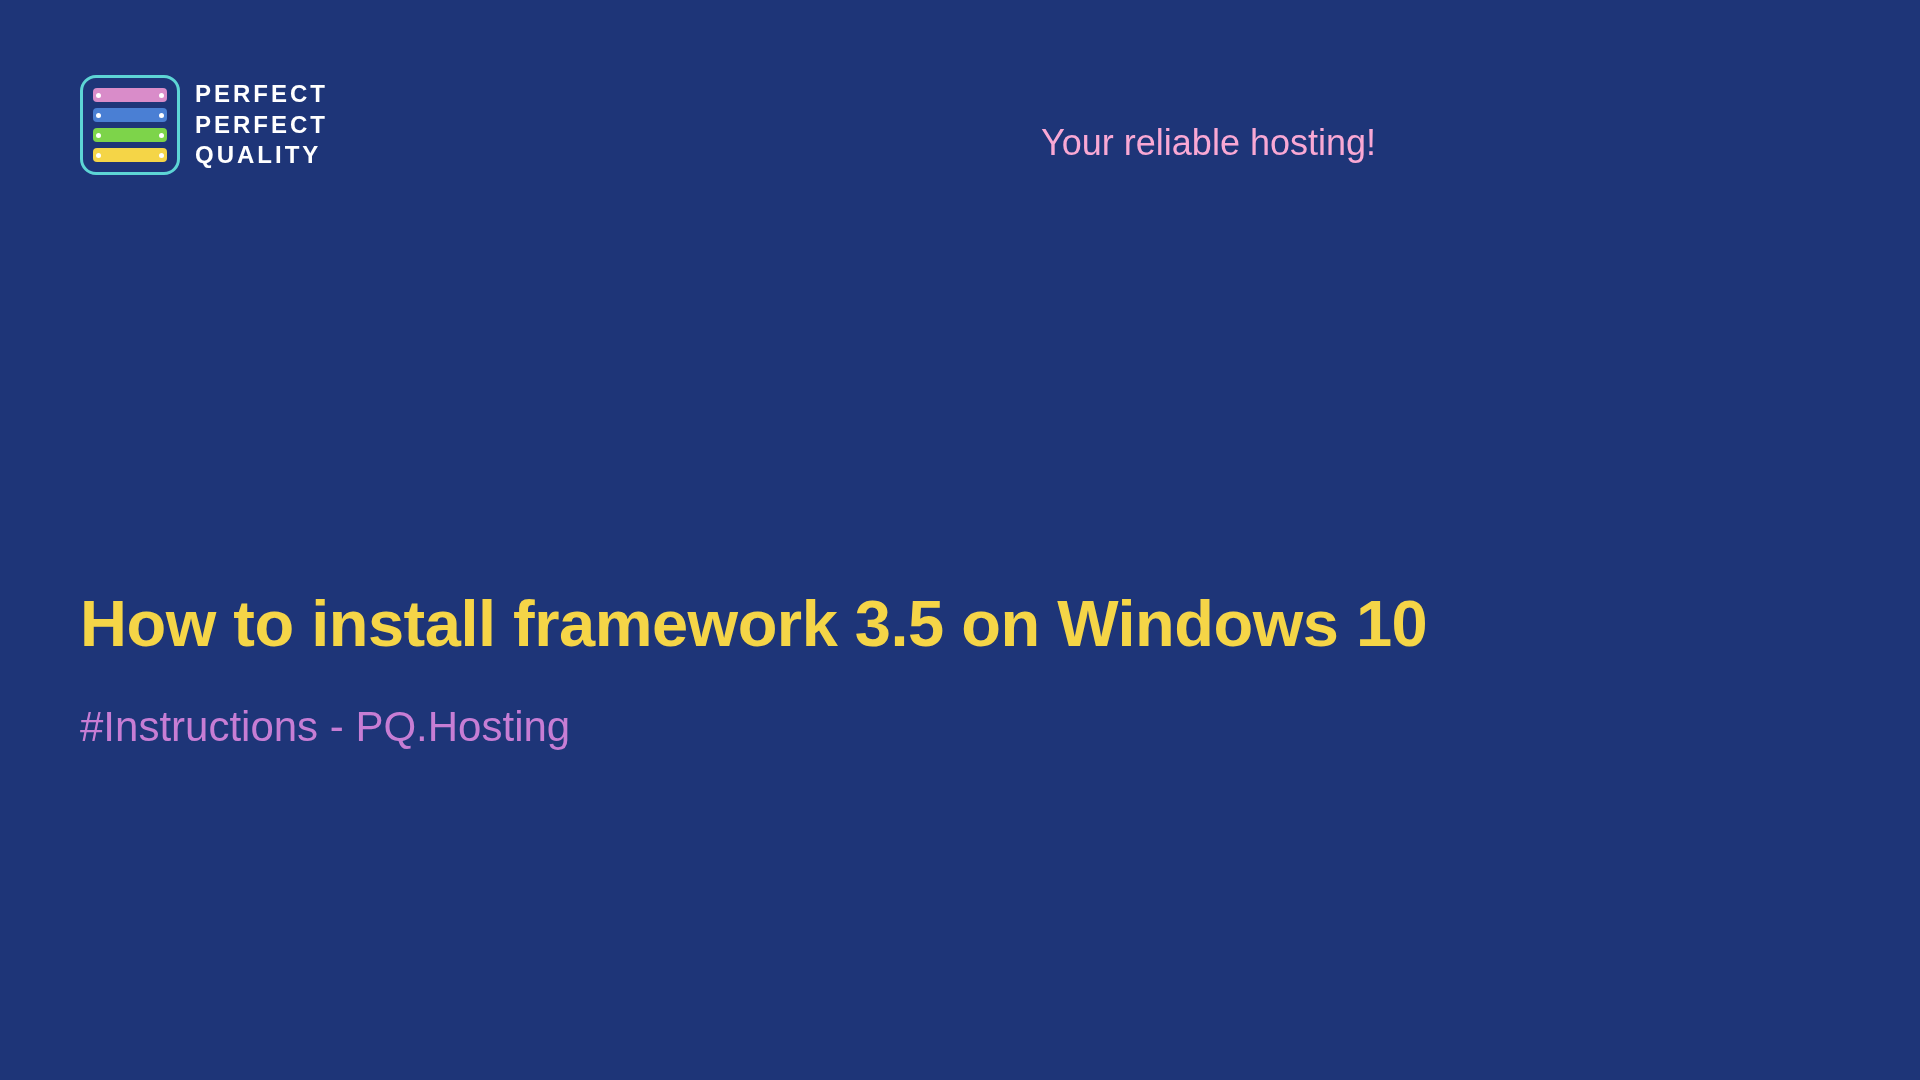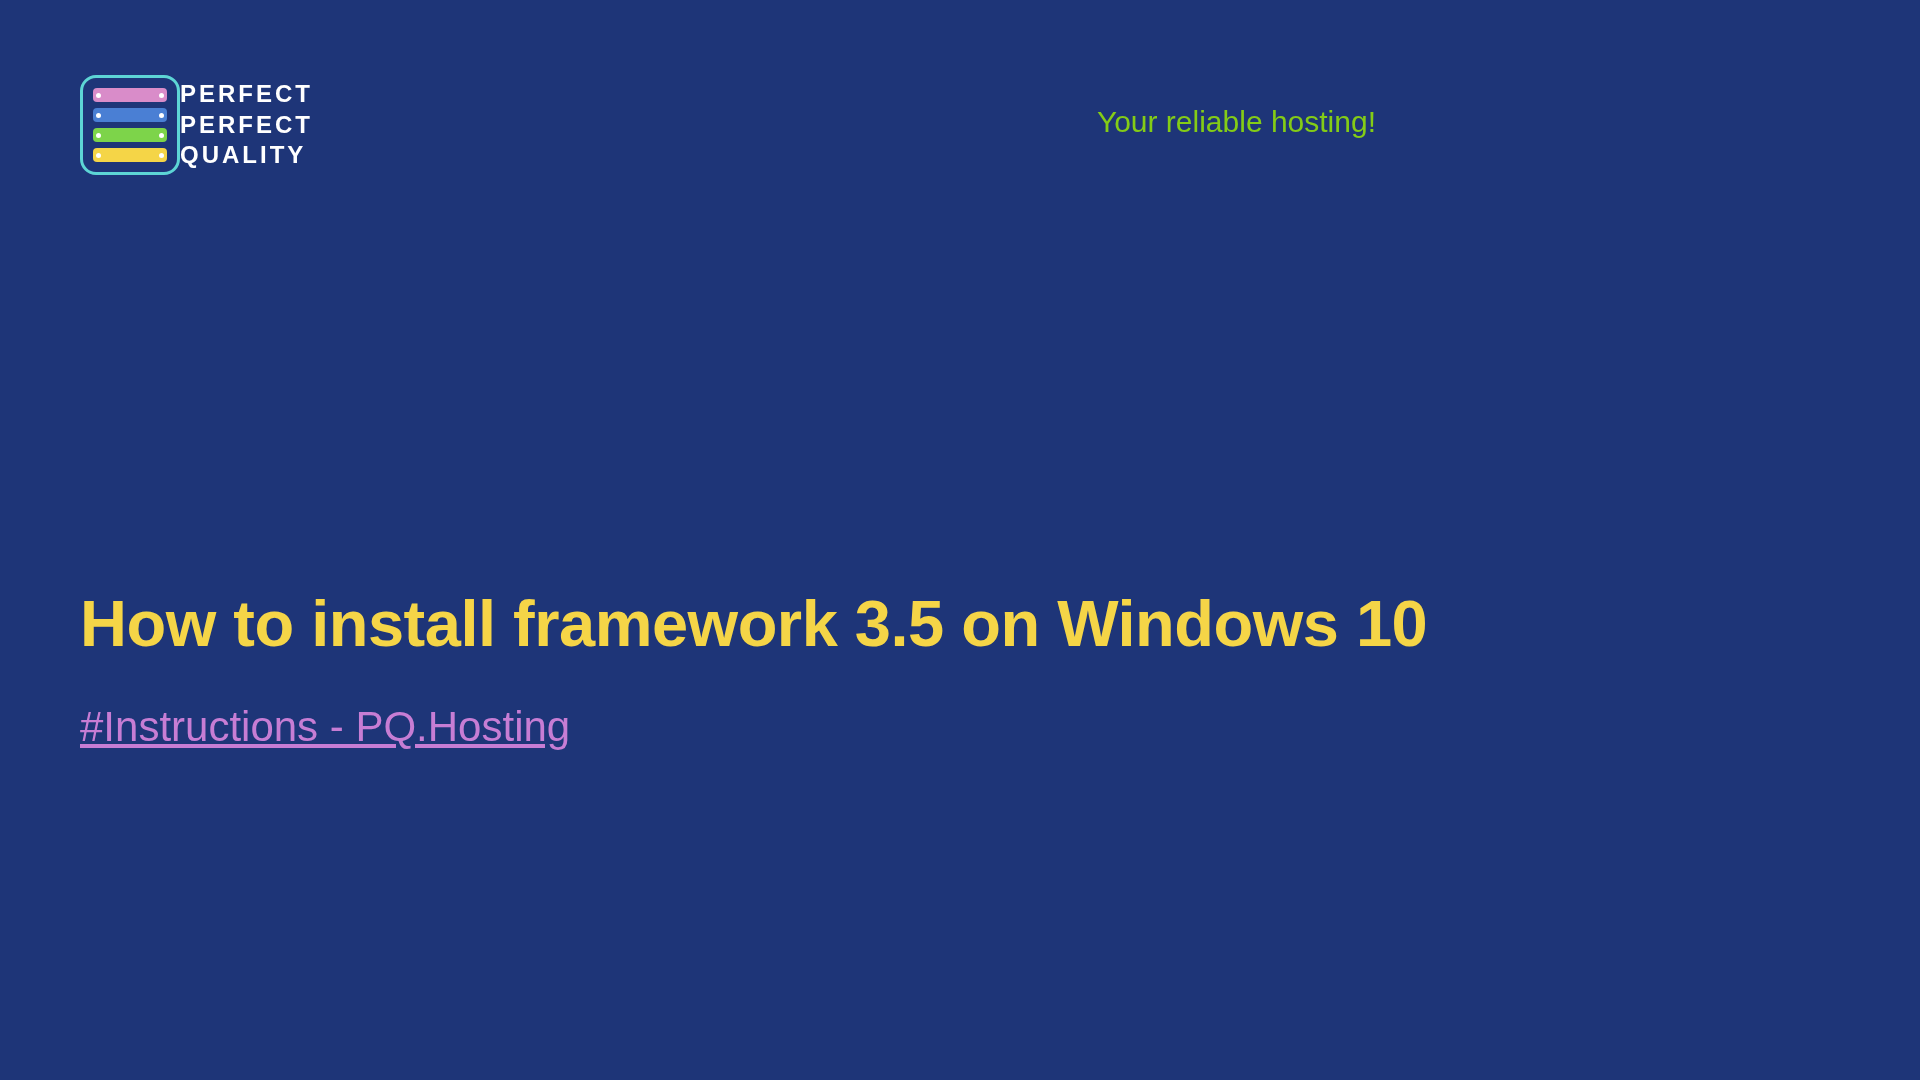--- a/index.html
+++ b/index.html
@@ -17,20 +17,21 @@
     }
     .header {
       display: flex;
       justify-content: space-between;
       align-items: flex-start;
       padding: 75px 80px 0 80px;
     }
     .logo-container {
       display: flex;
       align-items: center;
+      gap: 15px;
     }
     .logo-box {
       width: 100px;
       height: 100px;
       border: 3px solid #5dd5d5;
       border-radius: 16px;
       padding: 10px;
       display: flex;
       flex-direction: column;
       justify-content: space-between;
@@ -70,24 +71,24 @@
     }
     .logo-text-line {
       color: #ffffff;
       font-family: 'Arial Black', Arial, sans-serif;
       font-weight: 900;
       font-size: 24px;
       letter-spacing: 3px;
       line-height: 1.2;
     }
     .tagline {
-      color: #84cc16;
-      font-size: 30px;
+      color: #f9a8d4;
+      font-size: 36px;
       font-weight: 400;
-      margin-top: 30px;
+      margin-top: 47px;
     }
     .content {
       position: absolute;
       left: 80px;
       bottom: 153px;
     }
     .title {
       color: #f5d547;
       font-family: Arial, Helvetica, sans-serif;
       font-weight: 900;
@@ -95,21 +96,20 @@
       line-height: 1.2;
       letter-spacing: -0.5px;
     }
     .subtitle {
       position: absolute;
       left: 80px;
       bottom: 65px;
       color: #c77dd4;
       font-size: 42px;
       font-weight: 400;
-      text-decoration: underline;
     }
   </style>
 </head>
 <body>
 
 <div class="header">
   <div class="logo-container">
     <div class="logo-box">
       <div class="server-bar pink">
         <span class="dot"></span>

